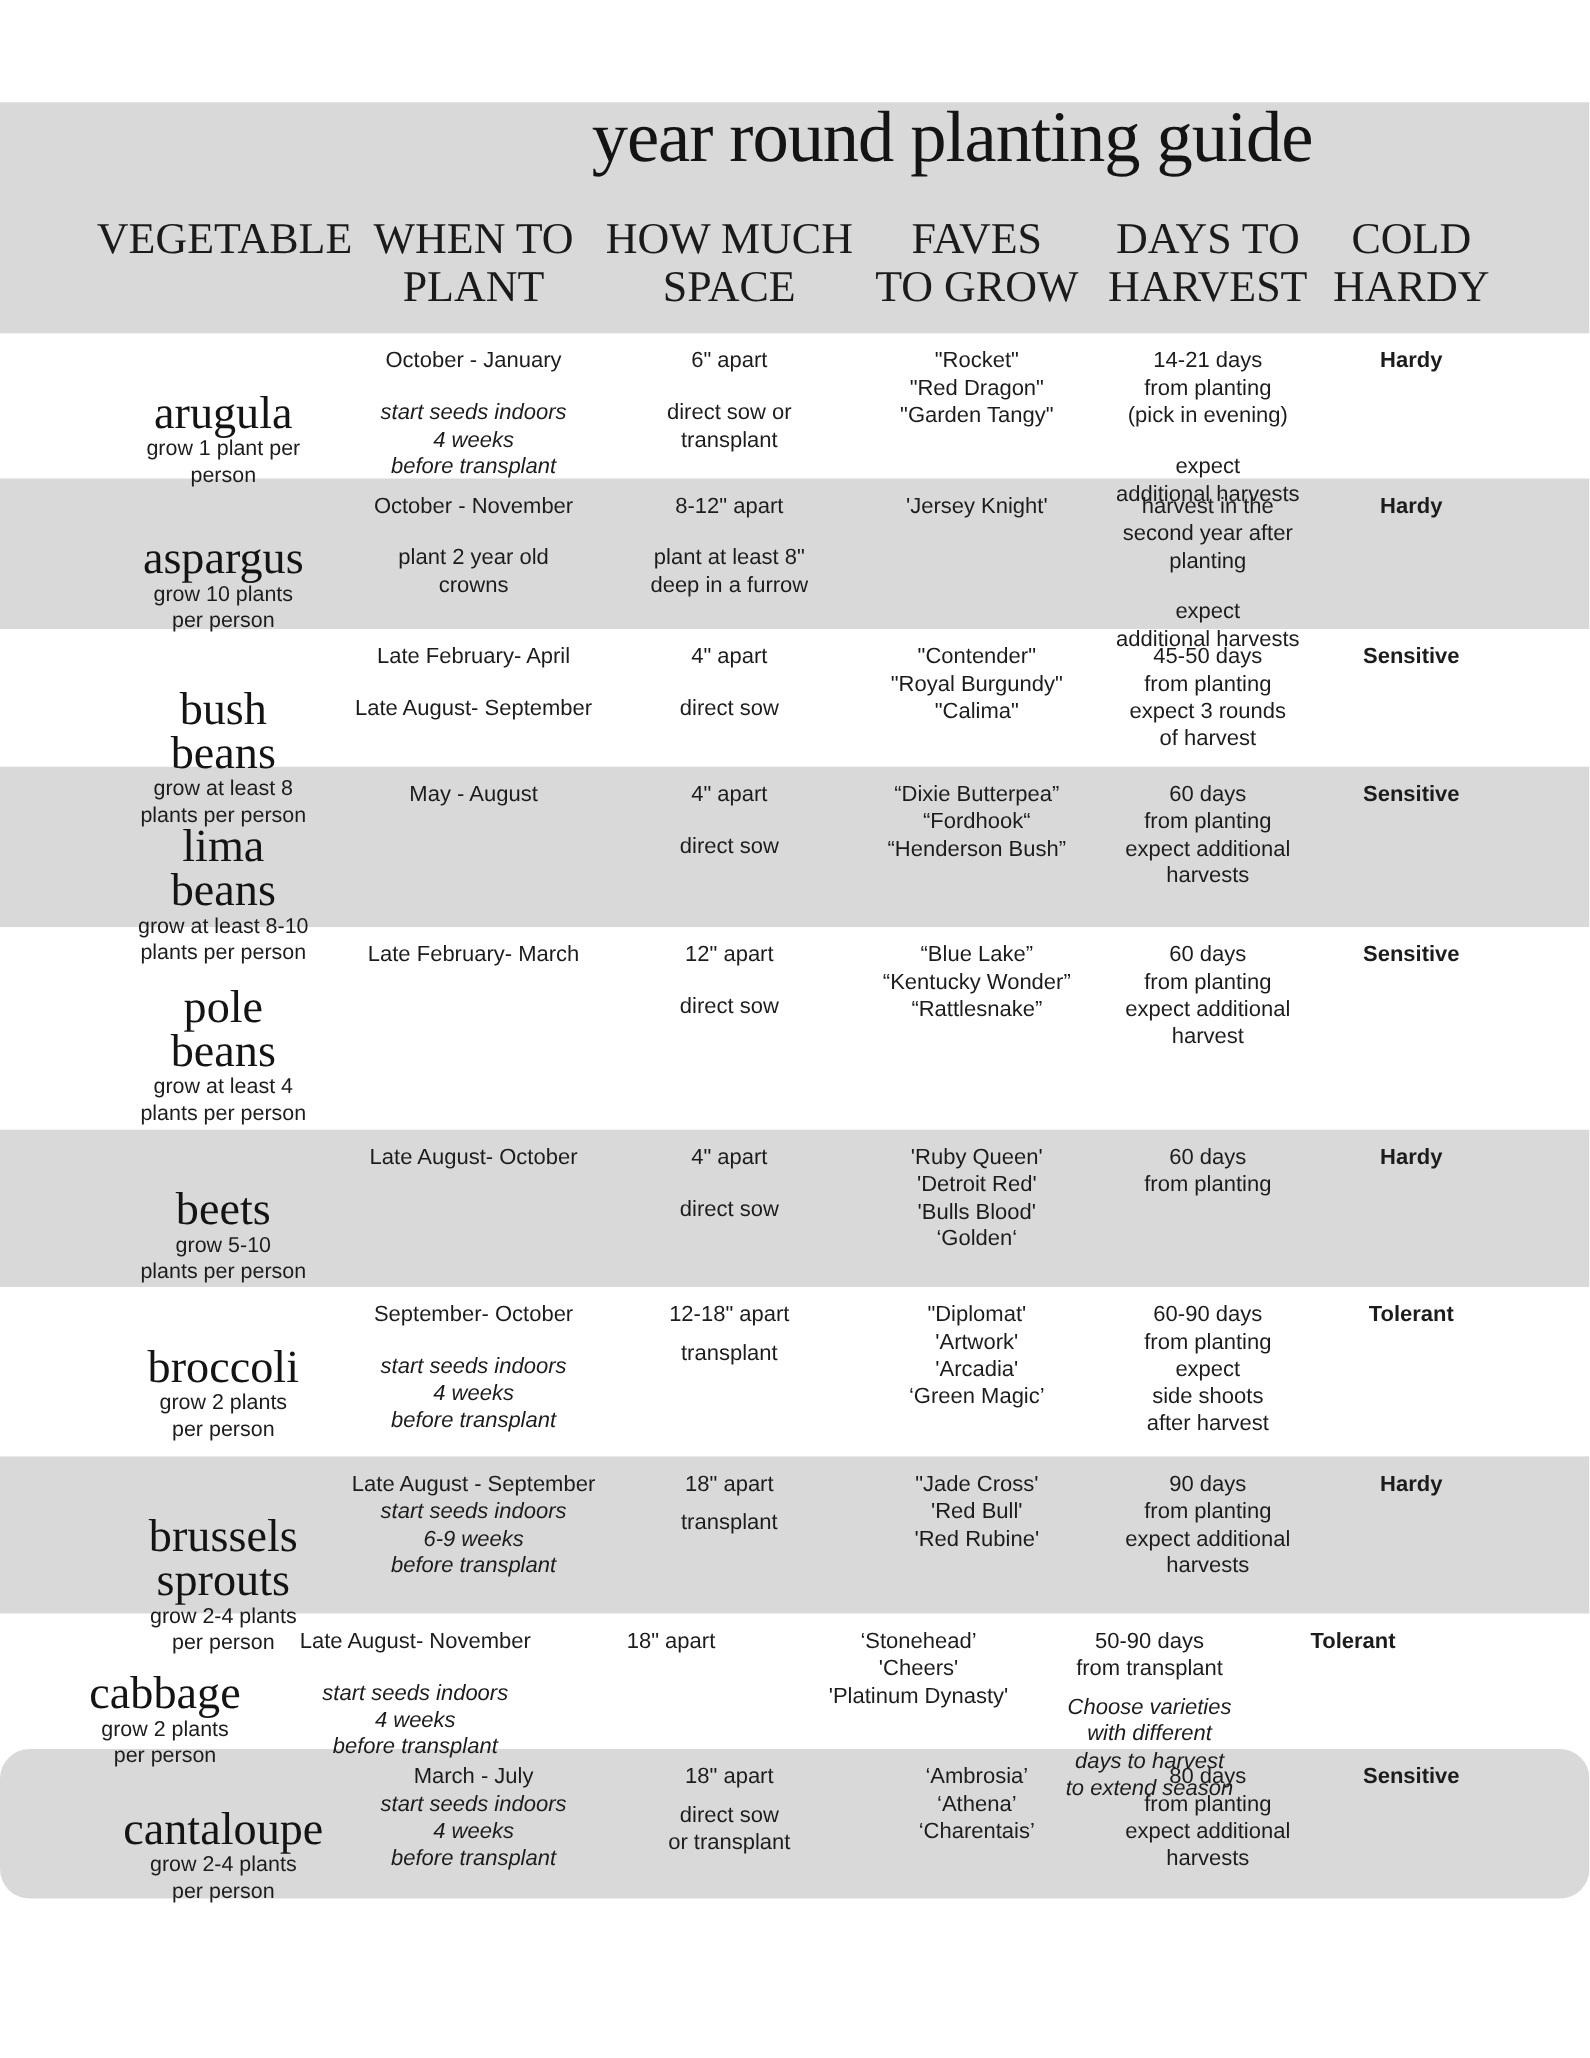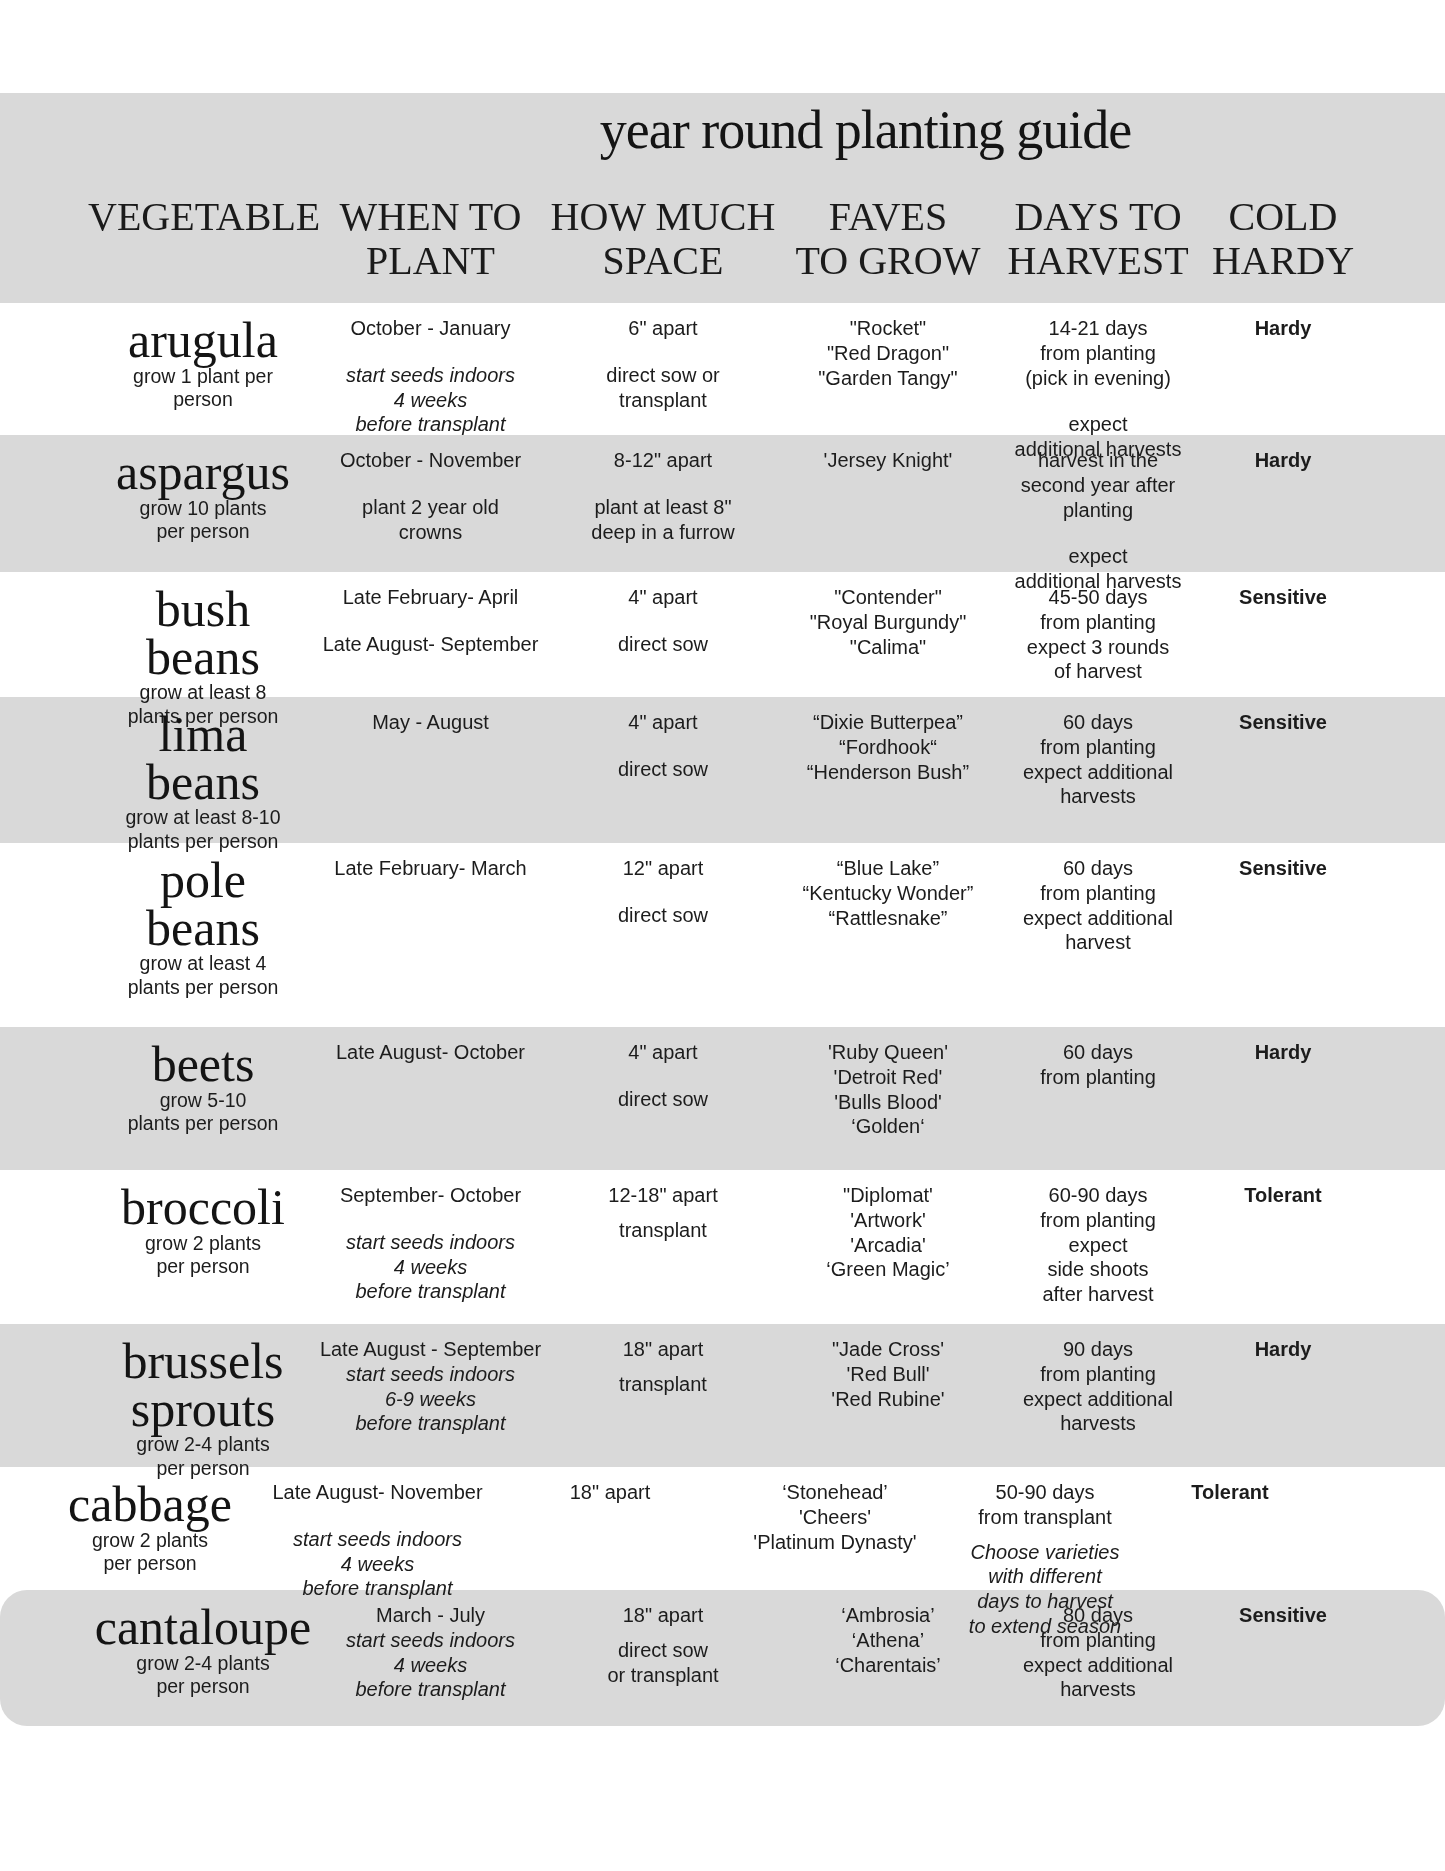--- a/index.html
+++ b/index.html
@@ -6,23 +6,23 @@
   body{
     width:1445px;height:1871px;background:#ffffff;
     font-family:"Liberation Sans",sans-serif;color:#1b1b1b;
     -webkit-font-smoothing:antialiased;
   }
   .page{position:relative;width:1445px;height:1871px;overflow:hidden;background:#ffffff;}
 
   
   .band{margin-top:93px;height:210px;background:#d9d9d9;position:relative;}
   .title{
-    margin:16px;position:absolute;top:-10px;left:292px;right:6px;
+    margin:4px;position:absolute;top:-10px;left:292px;right:6px;
     text-align:center;font-family:"Liberation Serif","DejaVu Serif",serif;
-    font-weight:400;font-size:54px;letter-spacing:-1px;line-height:1.15;color:#141414;
+    font-weight:400;font-size:66px;letter-spacing:-1px;line-height:1.15;color:#141414;
     white-space:nowrap;
   }
   .headrow{
     position:absolute;left:88px;top:102px;
     display:grid;grid-template-columns:230px 225px 240px 210px 210px 160px;
   }
   .hcell{
     font-family:"Liberation Serif","DejaVu Serif",serif;
     font-size:40px;line-height:1.1;text-align:center;color:#1b1b1b;
   }
@@ -30,21 +30,21 @@
 
   
   .row{
     display:grid;grid-template-columns:230px 225px 240px 210px 210px 160px;
     padding-left:88px;box-sizing:border-box;background:#ffffff;
   }
   .row.gray{background:#d9d9d9;}
   .cell{padding-top:13px;text-align:center;font-size:20px;line-height:1.24;color:#1c1c1c;}
   .veg-name{
     font-family:"Liberation Serif","DejaVu Serif",serif;
-    font-size:50px;line-height:0.95;padding-top:1px;color:#141414;
+    font-size:42px;line-height:0.95;padding-top:1px;color:#141414;margin-top:40px;
   }
   .veg-name span{display:block;}
   .veg-grow{font-size:19.5px;line-height:1.22;}
   .veg-grow span{display:block;}
   .ln{display:block;}
   .ln.b{font-weight:normal;}
   .ln.i{font-style:italic;}
   .gap{display:block;height:22px;}
   .gaps{display:block;height:10px;}
   .hardy-val{font-weight:bold;}

